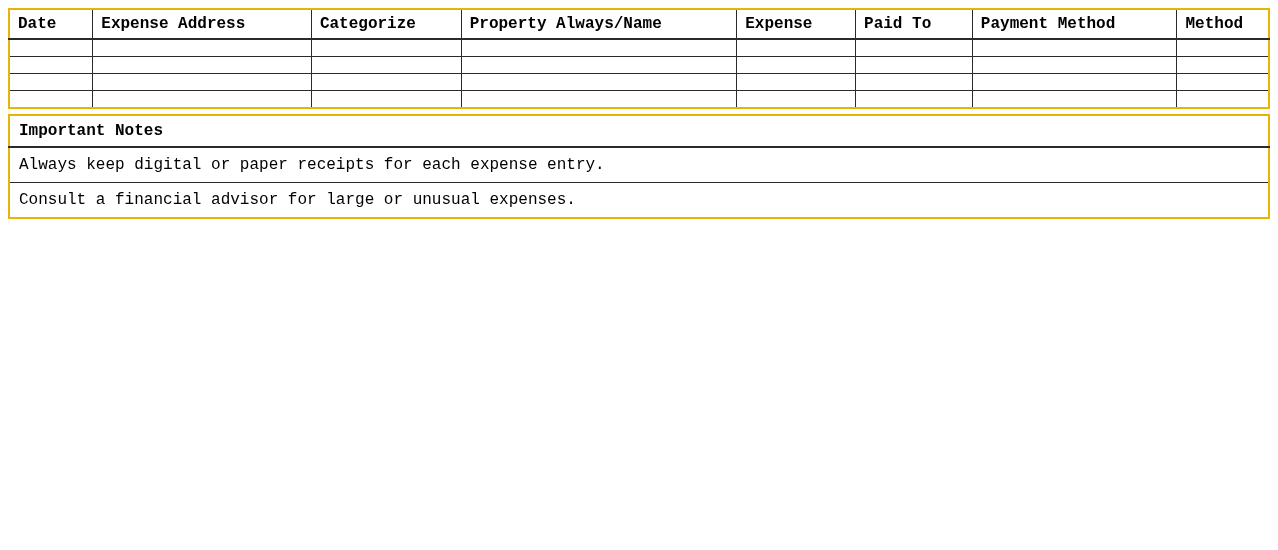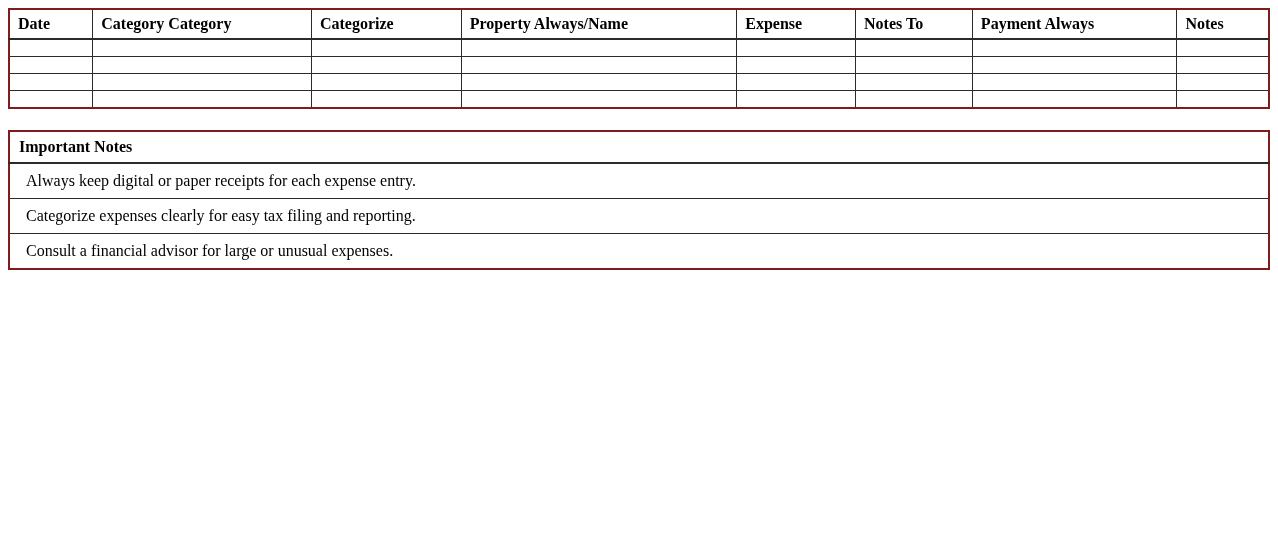--- a/index.html
+++ b/index.html
@@ -14,21 +14,22 @@
     padding: 8px;
     font-family: "Liberation Serif", "DejaVu Serif", serif;
     font-size: 16px;
     color: #000000;
     overflow: hidden;
   }
   table {
     width: 100%;
     border-collapse: collapse;
     table-layout: fixed;
-    border: 2px solid #7f1d1d;
+    border: 2px solid #eab308;
+    font-family: Liberation Mono, monospace;
   }
   th, td {
     border: 1px solid #2b2b2b;
     text-align: left;
     vertical-align: middle;
     overflow: hidden;
     white-space: nowrap;
   }
   
   .expense-table thead th {
@@ -38,31 +39,31 @@
     height: 18px;
     line-height: 18px;
   }
   .expense-table tbody td {
     padding: 8px;
     height: 0;
     line-height: 0;
   }
   
   .notes-table {
-    margin-top: 21px;
+    margin-top: 5px;
   }
   .notes-table thead th {
     font-weight: bold;
     padding: 6px 9px;
     border-bottom: 2px solid #2b2b2b;
     height: 18px;
     line-height: 18px;
   }
   .notes-table tbody td {
-    padding: 8px 16px;
+    padding: 8px 9px;
     height: 18px;
     line-height: 18px;
   }
 </style>
 </head>
 <body>
 
 <table class="expense-table">
   <colgroup>
     <col style="width:6.65%">
@@ -70,27 +71,27 @@
     <col style="width:11.89%">
     <col style="width:21.87%">
     <col style="width:9.43%">
     <col style="width:9.27%">
     <col style="width:16.24%">
     <col style="width:7.30%">
   </colgroup>
   <thead>
     <tr>
       <th>Date</th>
-      <th>Category Category</th>
+      <th>Expense Address</th>
       <th>Categorize</th>
       <th>Property Always/Name</th>
       <th>Expense</th>
-      <th>Notes To</th>
-      <th>Payment Always</th>
-      <th>Notes</th>
+      <th>Paid To</th>
+      <th>Payment Method</th>
+      <th>Method</th>
     </tr>
   </thead>
   <tbody>
     <tr>
       <td></td>
       <td></td>
       <td></td>
       <td></td>
       <td></td>
       <td></td>
@@ -134,19 +135,16 @@
   <thead>
     <tr>
       <th>Important Notes</th>
     </tr>
   </thead>
   <tbody>
     <tr>
       <td>Always keep digital or paper receipts for each expense entry.</td>
     </tr>
     <tr>
-      <td>Categorize expenses clearly for easy tax filing and reporting.</td>
-    </tr>
-    <tr>
       <td>Consult a financial advisor for large or unusual expenses.</td>
     </tr>
   </tbody>
 </table>
 
 </body></html>

